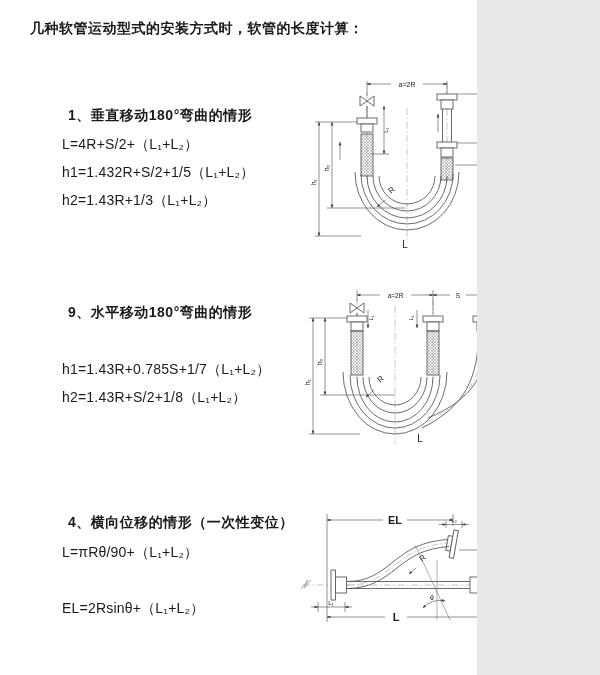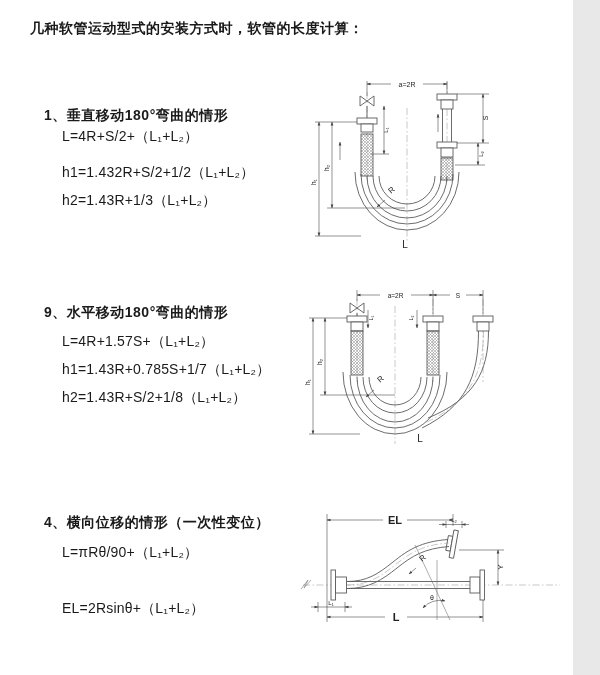--- a/index.html
+++ b/index.html
@@ -1,19 +1,19 @@
 <!DOCTYPE html>
 <html><head>
 <meta charset="utf-8">
 <style>
   html,body{margin:0;padding:0;background:#e8e8e8;}
-  .page{position:relative;width:573px;height:675px;background:#ffffff;overflow:hidden;
+  .page{position:relative;width:477px;height:675px;background:#ffffff;overflow:hidden;
         font-family:"Liberation Sans","DejaVu Sans",sans-serif;color:#1a1a1a;}
   .title{position:absolute;left:30px;top:20px;font-size:14px;font-weight:600;letter-spacing:.5px;}
-  .heading{position:absolute;font-size:14px;font-weight:600;letter-spacing:.5px;}
+  .heading{position:absolute;font-size:14px;font-weight:600;letter-spacing:.5px;margin-left:24px;}
   .formula{position:absolute;font-size:14px;font-weight:500;letter-spacing:.2px;}
   svg{position:absolute;overflow:visible;}
   .ln{stroke:#5b5b5b;stroke-width:.9;fill:none}
   .dm{stroke:#4a4a4a;stroke-width:.6;fill:none}
   .thin{stroke:#6a6a6a;stroke-width:.55;fill:none}
   .cl{stroke:#9a9a9a;stroke-width:.55;fill:none;stroke-dasharray:7 2.5 1.5 2.5}
   .fit{fill:#fff;stroke:#5b5b5b;stroke-width:.9}
   .hose{fill:url(#hatch);stroke:#5b5b5b;stroke-width:.9}
   svg text{fill:#222;font-family:"Liberation Sans","DejaVu Sans",sans-serif}
   .t55{font-size:5.5px}.t6{font-size:6px}.t65{font-size:6.5px}.t7{font-size:7px}
@@ -31,22 +31,22 @@
       </marker>
       <pattern id="hatch" width="3" height="3" patternUnits="userSpaceOnUse">
         <path d="M0,0 L3,3 M3,0 L0,3" stroke="#8a8a8a" stroke-width="0.5" fill="none"></path>
       </pattern>
     </defs>
   </svg>
 
   <div class="title">几种软管运动型式的安装方式时，软管的长度计算：</div>
 
   <div class="heading" style="left:44px;top:107px">1、垂直移动180°弯曲的情形</div>
-  <div class="formula" style="left:62px;top:128px">L=4R+S/2+（L₁+L₂）</div>
-  <div class="formula" style="left:62px;top:164px">h1=1.432R+S/2+1/2（L₁+L₂）</div>
+  <div class="formula" style="left:62px;top:136px">L=4R+S/2+（L₁+L₂）</div>
+  <div class="formula" style="left:62px;top:164px">h1=1.432R+S/2+1/5（L₁+L₂）</div>
   <div class="formula" style="left:62px;top:192px">h2=1.43R+1/3（L₁+L₂）</div>
 
   <svg style="left:305px;top:70px" width="290" height="195" viewBox="0 0 290 195">
 
     <g>
       <path class="cl" d="M62,22 V112"></path>
       <path class="cl" d="M142,12 V112"></path>
       <path class="cl" d="M102,38 V172"></path>
     </g>
 
@@ -114,21 +114,20 @@
       <path class="dm" d="M152,24 H184 M152,73 H184 M150,95 H180"></path>
       <path class="dm" d="M178,24 V73" marker-start="url(#arr)" marker-end="url(#arr)"></path>
       <text class="t7" x="182.5" y="48" transform="rotate(-90 182.5 48)" text-anchor="middle">S</text>
       <path class="dm" d="M173,73 V95" marker-start="url(#arr)" marker-end="url(#arr)"></path>
       <text class="t6" x="177.5" y="84" transform="rotate(-90 177.5 84)" text-anchor="middle">L₂</text>
     </g>
     <text class="t10" x="100" y="178" text-anchor="middle">L</text>
   </svg>
 
   <div class="heading" style="left:44px;top:304px">9、水平移动180°弯曲的情形</div>
-  <div class="formula" style="left:62px;top:333px">L=4R+1.57S+（L₁+L₂）</div>
   <div class="formula" style="left:62px;top:361px">h1=1.43R+0.785S+1/7（L₁+L₂）</div>
   <div class="formula" style="left:62px;top:389px">h2=1.43R+S/2+1/8（L₁+L₂）</div>
 
   <svg style="left:300px;top:282px" width="300" height="180" viewBox="0 0 300 180">
     <g>
       <path class="cl" d="M57,17 V100"></path>
       <path class="cl" d="M133,17 V100"></path>
       <path class="cl" d="M183,17 V100"></path>
       <path class="cl" d="M95,24 V162"></path>
     </g>

